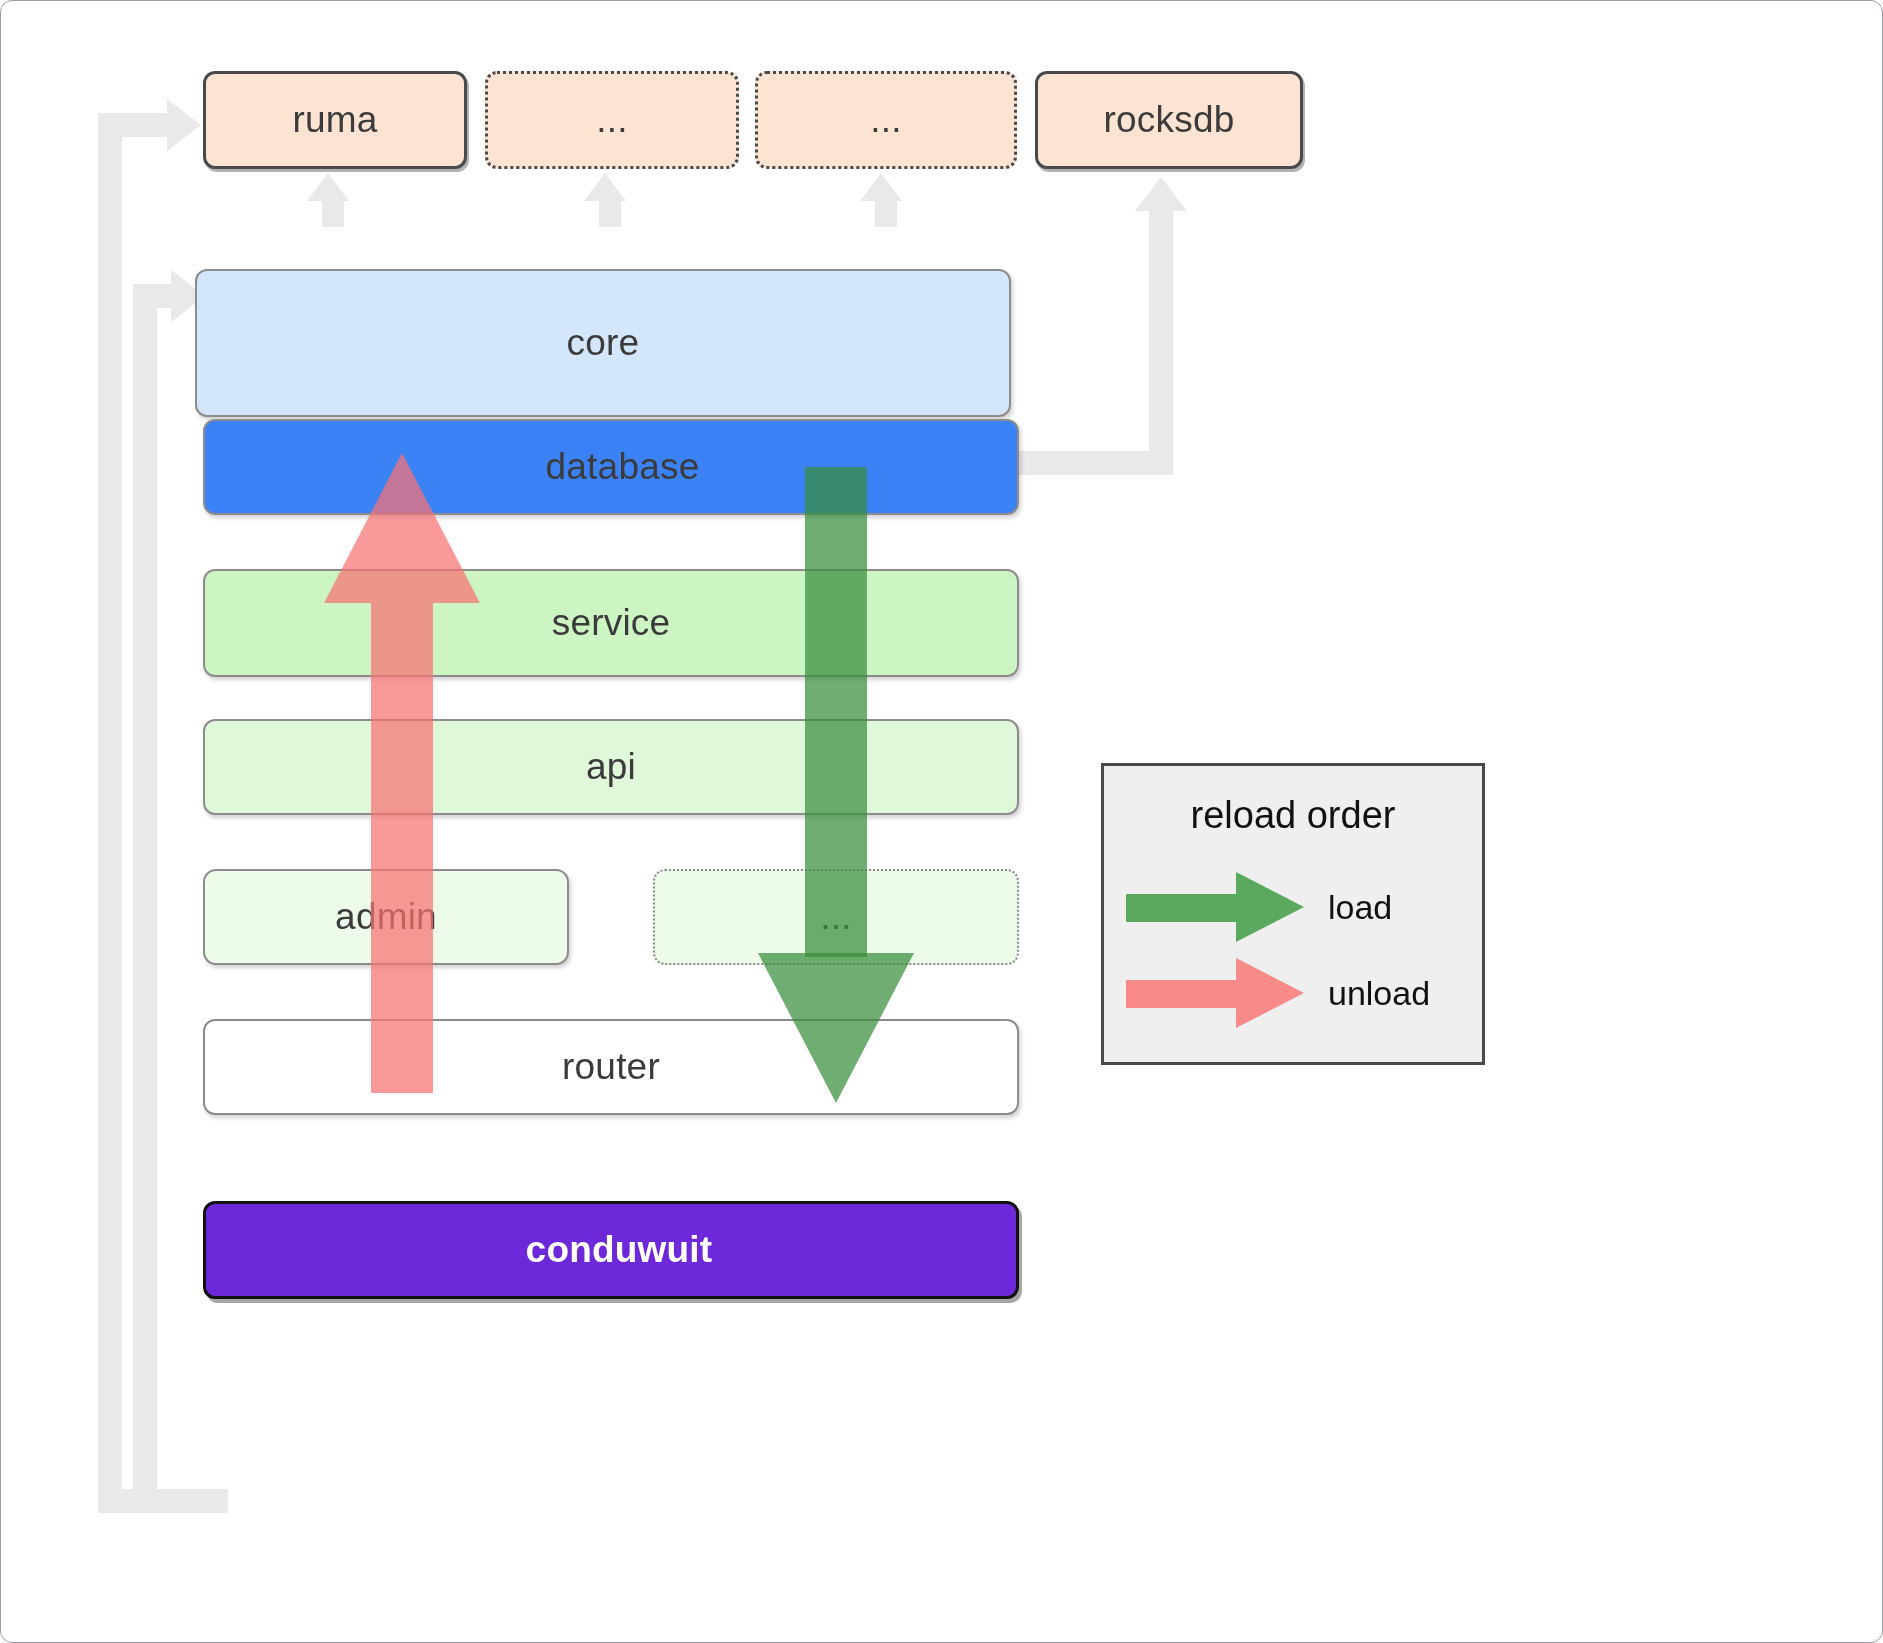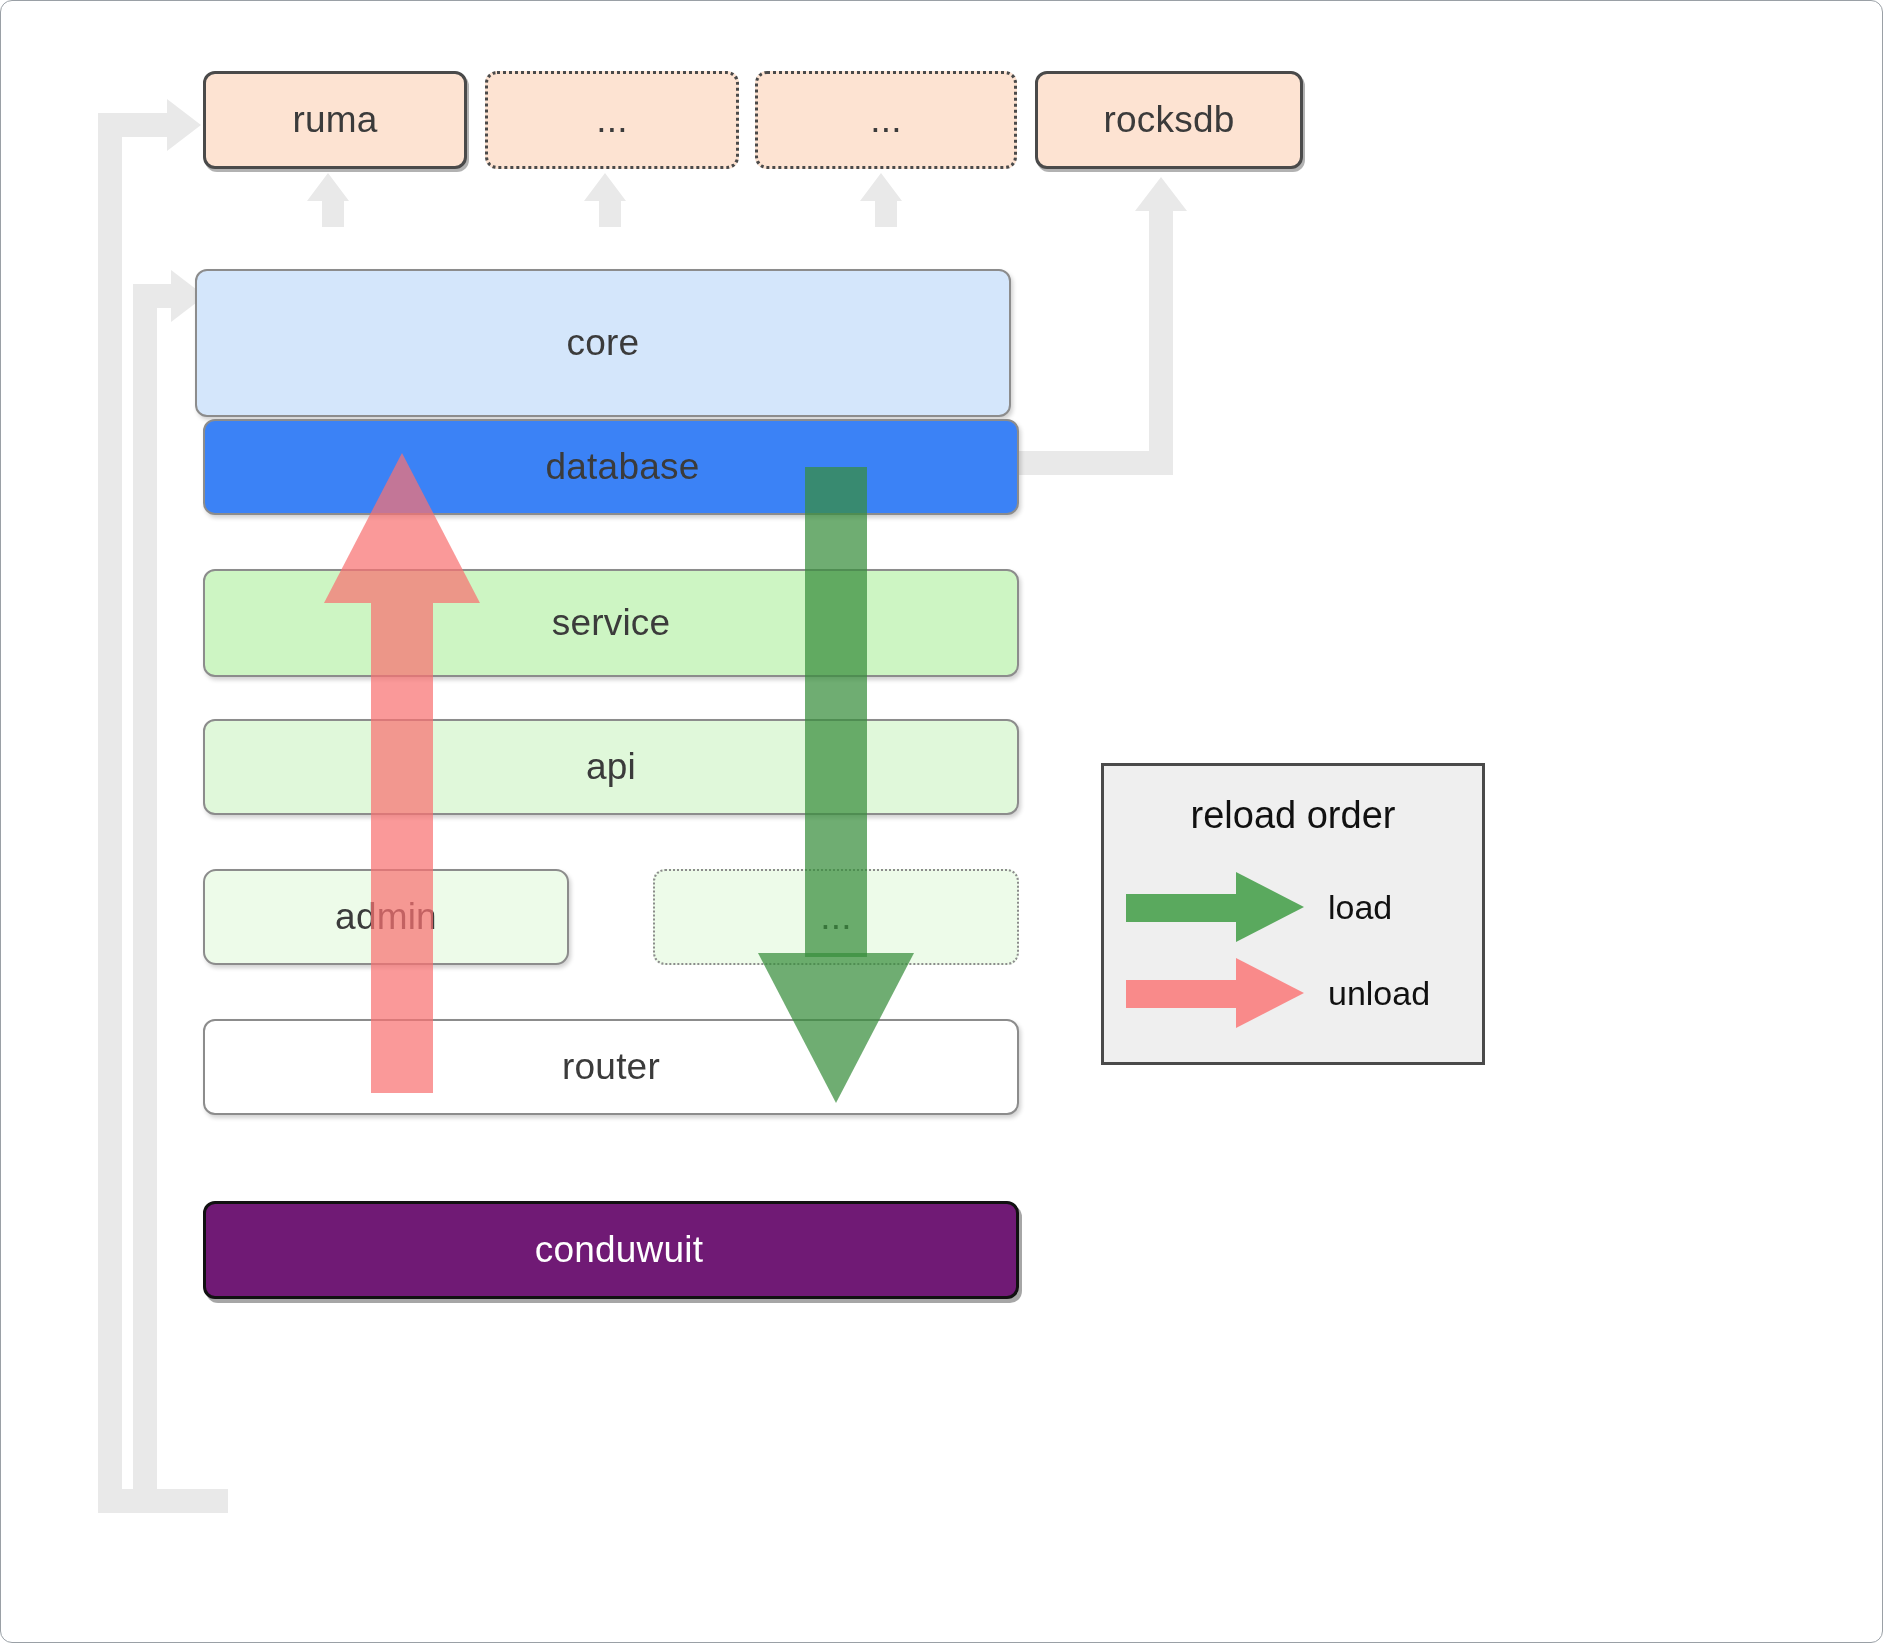--- a/index.html
+++ b/index.html
@@ -39,24 +39,24 @@
     border: 3px dotted #4a4a4a;
   }
   .node.layer {
     border: 2px solid #8c8c8c;
     box-shadow: 2px 3px 4px rgba(0,0,0,.18);
   }
   .node.layer-dotted {
     border: 2px dotted #8c8c8c;
   }
   .node.root {
-    background: #701a75;
+    background: #6d28d9;
     border: 3px solid #111;
     color: #ffffff;
-    font-weight: 400;
+    font-weight: 700;
     box-shadow: 3px 4px 0 rgba(0,0,0,.35);
     padding-left: 16px;
   }
 
   .node-label { position: relative; z-index: 1; pointer-events: none; }
 
   
   .conn { position: absolute; background: #e9e9e9; z-index: 2; }
   .conn-head {
     position: absolute; width: 0; height: 0; z-index: 2;

